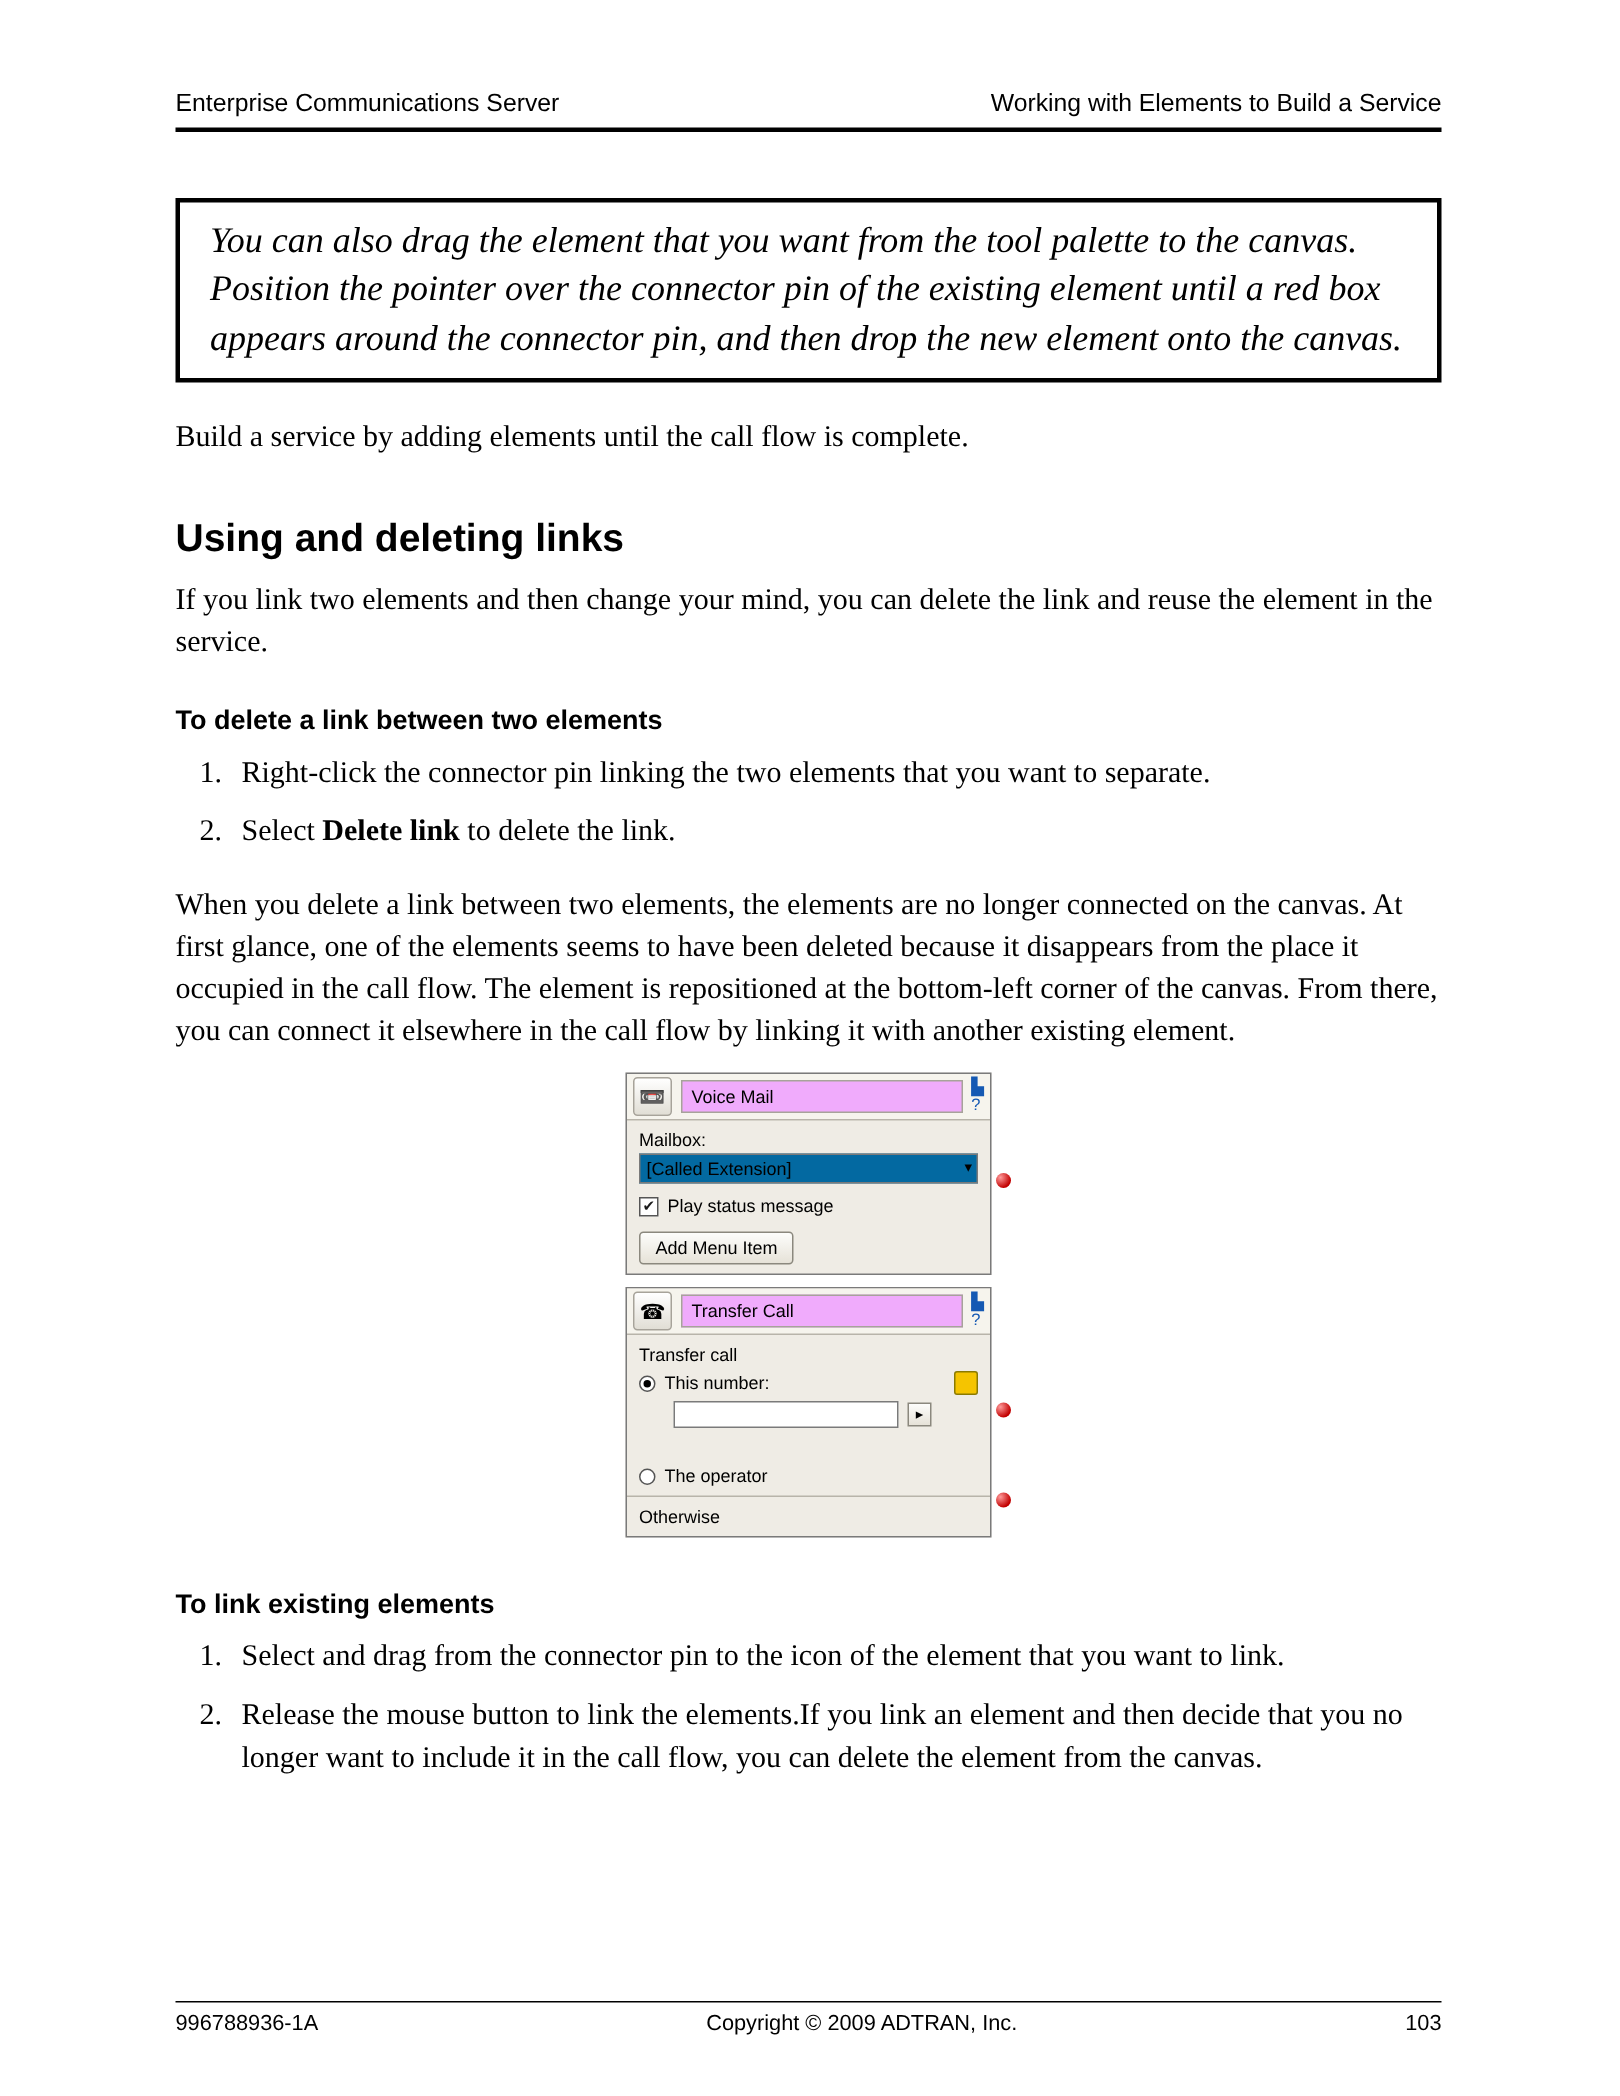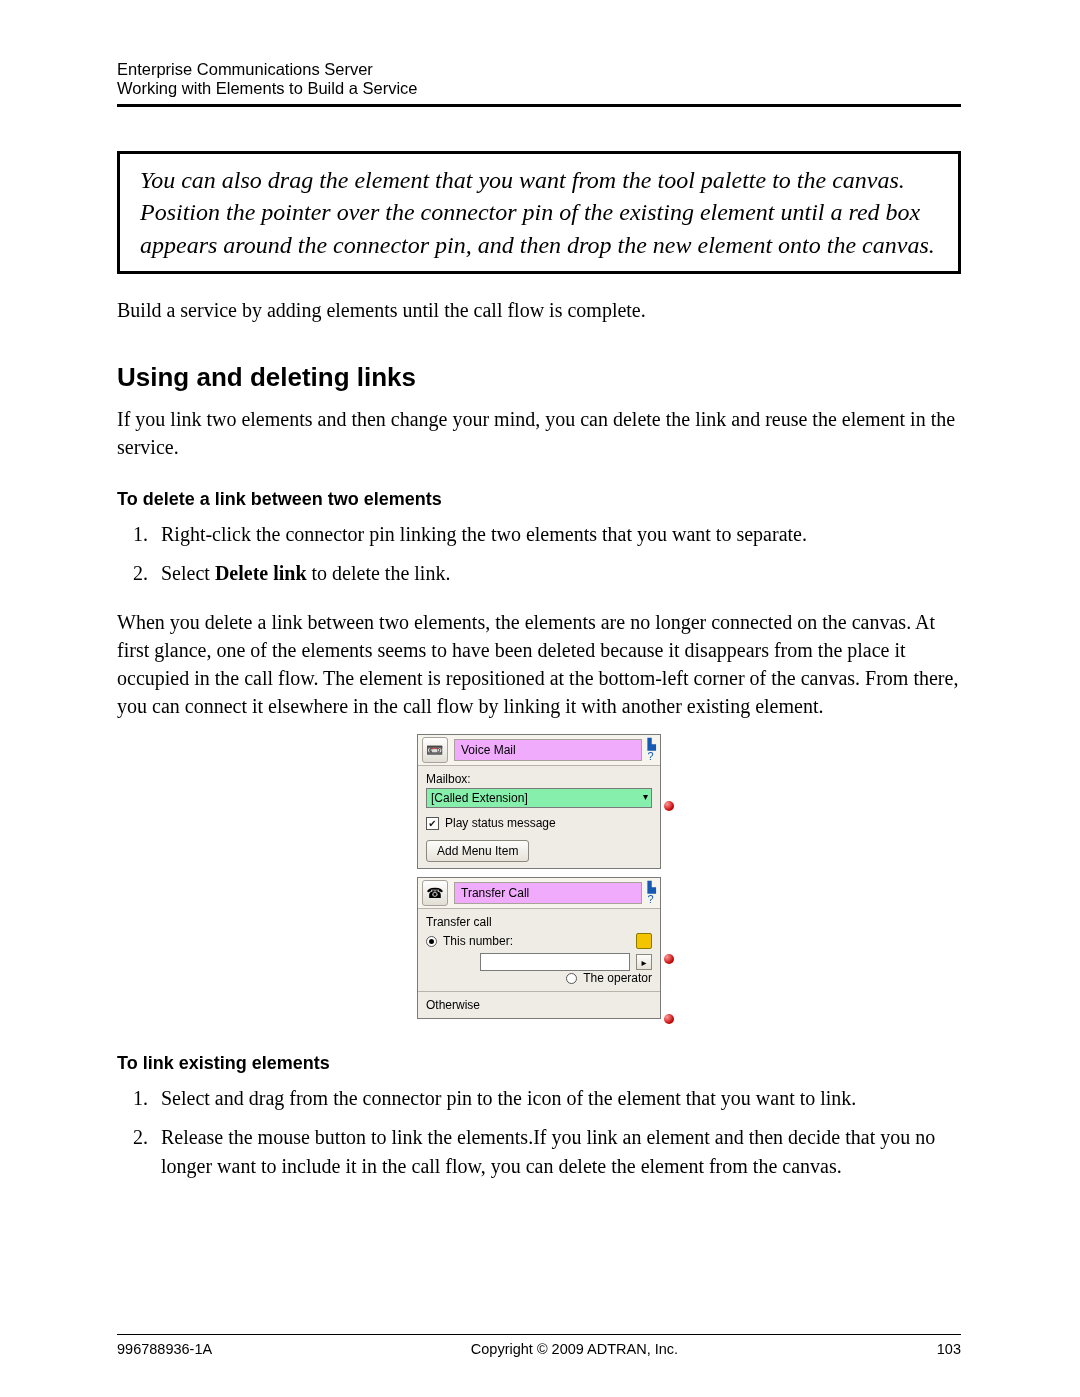--- a/index.html
+++ b/index.html
@@ -18,21 +18,20 @@
     width: 844px;
     top: 60px;
     bottom: 40px;
   }
   .header {
     display: flex;
     justify-content: space-between;
     font-family: Arial, Helvetica, sans-serif;
     font-size: 16.5px;
     padding-bottom: 6px;
-    flex-direction: column;
   }
   .hr-thick { height: 3px; background: #000; }
   .hr-thin { height: 1px; background: #000; }
 
   .note-box {
     margin-top: 44px;
     border: 3px solid #000;
     display: flex;
     align-items: flex-start;
     padding: 10px 14px 10px 14px;
@@ -114,21 +113,21 @@
     padding: 3px 6px;
     font-size: 12px;
   }
   .ui-titlebar .side-icons {
     display: flex; flex-direction: column; gap: 1px; font-size: 11px; line-height: 1;
   }
   .ui-body { padding: 6px 8px; }
   .ui-label { font-size: 12px; margin-bottom: 2px; }
   .ui-select {
     width: 100%;
-    background: #86efac;
+    background: #0369a1;
     border: 1px solid #7a7a7a;
     padding: 2px 18px 2px 4px;
     font-size: 12px;
     position: relative;
   }
   .ui-select::after {
     content: "▾";
     position: absolute; right: 3px; top: 2px;
     font-size: 10px;
   }
@@ -139,21 +138,21 @@
   }
   .ui-btn {
     display: inline-block;
     background: linear-gradient(#fdfdfb,#e6e2d8);
     border: 1px solid #8b887e;
     border-radius: 3px;
     padding: 3px 10px;
     font-size: 12px;
     margin-top: 10px;
   }
-  .ui-row { display: flex; align-items: center; gap: 6px; margin-top: 4px; font-size: 12px; justify-content: flex-end; }
+  .ui-row { display: flex; align-items: center; gap: 6px; margin-top: 4px; font-size: 12px; }
   .ui-radio {
     width: 11px; height: 11px; border: 1px solid #555; border-radius: 50%; background: #fff;
     display: inline-flex; align-items: center; justify-content: center;
   }
   .ui-radio.sel::after { content: ""; width: 5px; height: 5px; background: #000; border-radius: 50%; }
   .ui-input {
     background: #fff; border: 1px solid #7a7a7a; height: 18px; width: 150px;
   }
   .tiny-y { width: 16px; height: 16px; background: #f5c400; border: 1px solid #8b7a00; border-radius: 2px; display:inline-block; }
   .tiny-arrow { width: 16px; height: 16px; border: 1px solid #8b887e; background: linear-gradient(#fdfdfb,#e6e2d8); display:inline-flex; align-items:center; justify-content:center; font-size:10px; }
@@ -252,21 +251,21 @@
           <span class="ui-radio sel"></span>
           <span>This number:</span>
           <span style="flex:1"></span>
           <span class="tiny-y"></span>
         </div>
         <div class="ui-row">
           <span style="width:17px"></span>
           <span class="ui-input"></span>
           <span class="tiny-arrow">▸</span>
         </div>
-        <div class="ui-row" style="margin-top:0; margin-bottom:4px">
+        <div class="ui-row" style="margin-top:25px; margin-bottom:4px">
           <span class="ui-radio"></span>
           <span>The operator</span>
         </div>
       </div>
       <div class="ui-section-row">Otherwise</div>
     </div>
 
   </div>
 
   <div class="h3" style="margin-top:34px">To link existing elements</div>

